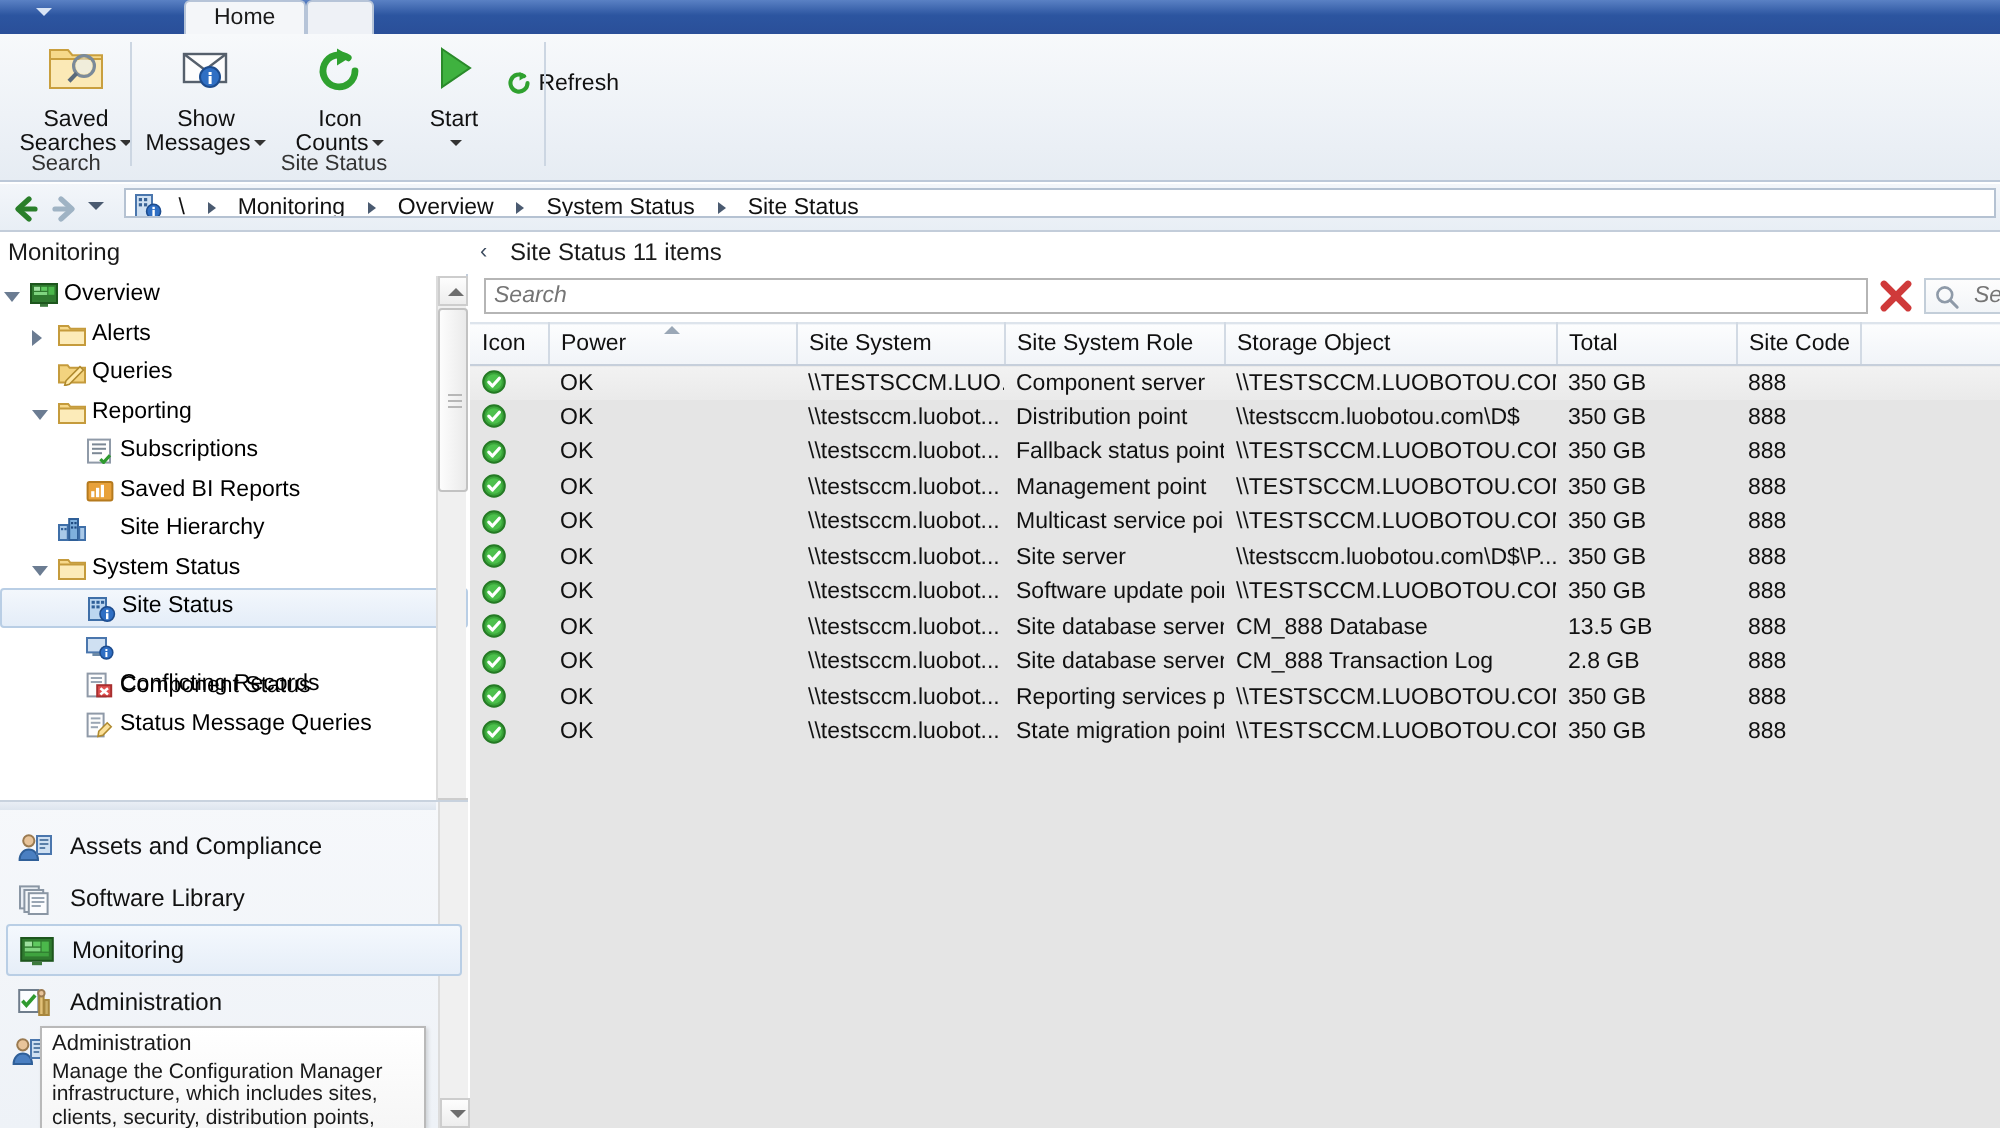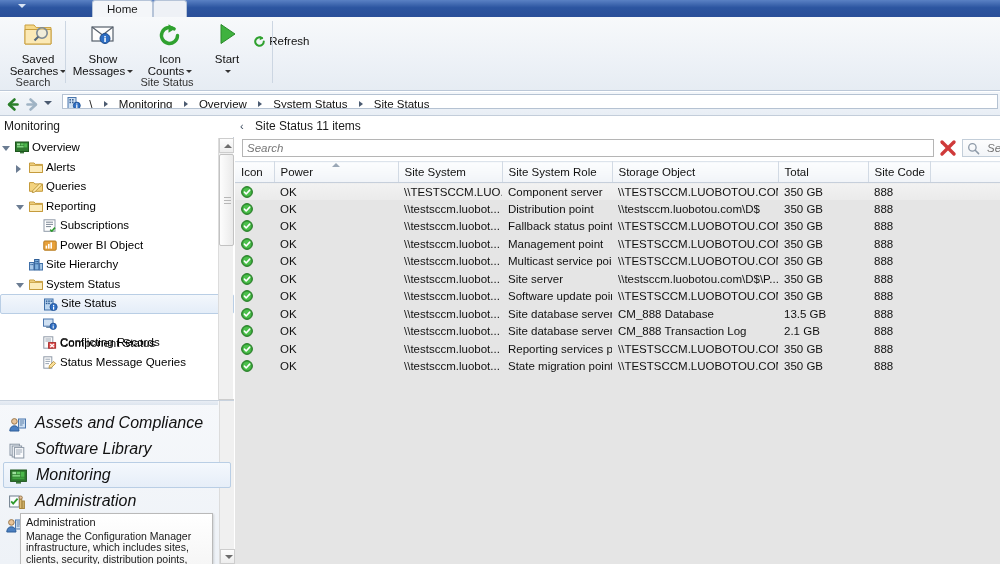--- a/index.html
+++ b/index.html
@@ -211,25 +211,24 @@
     border-top: 1px solid #c8d2de;
   }
   #navpane-splitter {
     position: absolute; top: 0; left: 0; width: 218px; height: 4px;
     background: linear-gradient(to bottom,#e9eef5,#dde5ee);
     cursor: row-resize;
   }
   .navbtn {
     position: absolute; left: 3px; width: 228px; height: 26px;
     line-height: 26px;
-    font-size: 16px;
+    font-size: 12px;
     padding-left: 32px;
     cursor: pointer;
     color: #111;
-    font-style: italic;
   }
   .navbtn.active {
     background: linear-gradient(to bottom,#f4f8fd,#e6eef8);
     border: 1px solid #b9cee5;
     border-radius: 2px;
     line-height: 24px;
   }
   .navbtn .nicon {
     position: absolute; left: 6px; top: 5px; width: 17px; height: 16px;
   }
@@ -509,35 +508,35 @@
           </svg></div>
         <div class="tlabel" style="left: 60px;">Subscriptions</div>
       </div>
       <div class="tnode">
         <div class="ticon" style="left: 43px;"><svg width="14" height="13" viewBox="0 0 14 13">
             <rect x="0.8" y="2" width="12.4" height="9.2" rx="1" fill="#e8a13a" stroke="#b57a1e"></rect>
             <rect x="2.6" y="6.6" width="1.6" height="3" fill="#fff"></rect>
             <rect x="5" y="4.9" width="1.6" height="4.7" fill="#fff"></rect>
             <rect x="7.4" y="3.4" width="1.6" height="6.2" fill="#fff"></rect>
           </svg></div>
-        <div class="tlabel" style="left: 60px;">Power BI Object</div>
+        <div class="tlabel" style="left: 60px;">Saved BI Reports</div>
       </div>
       <div class="tnode">
         <div class="ticon" style="left: 29px;"><svg width="14" height="13" viewBox="0 0 14 13">
             <rect x="0.5" y="4.5" width="4.4" height="7.5" fill="#a9c9e8" stroke="#3f6fa8"></rect>
             <rect x="5.6" y="1.5" width="4.4" height="10.5" fill="#7fb0dd" stroke="#2f5f98"></rect>
             <rect x="10.6" y="5.5" width="3" height="6.5" fill="#a9c9e8" stroke="#3f6fa8"></rect>
             <rect x="1.5" y="6" width="1.1" height="1.1" fill="#2f5f98"></rect>
             <rect x="3.2" y="6" width="1.1" height="1.1" fill="#2f5f98"></rect>
             <rect x="6.5" y="3" width="1.1" height="1.1" fill="#1f4a80"></rect>
             <rect x="8.2" y="3" width="1.1" height="1.1" fill="#1f4a80"></rect>
             <rect x="6.5" y="5.2" width="1.1" height="1.1" fill="#1f4a80"></rect>
             <rect x="8.2" y="5.2" width="1.1" height="1.1" fill="#1f4a80"></rect>
           </svg></div>
-        <div class="tlabel" style="left: 46px;">Site Hierarchy</div>
+        <div class="tlabel" style="left: 60px;">Site Hierarchy</div>
       </div>
       <div class="tnode">
         <div class="twisty open" style="left: 16px;"></div>
         <div class="ticon" style="left: 29px;"><svg width="14" height="13" viewBox="0 0 14 13">
             <path d="M0.5 2h4.6l1.1 1.4H13.5V11.5H0.5z" fill="#f7d98b" stroke="#c59b3c"></path>
             <path d="M0.5 4.3h13V11.5h-13z" fill="#fcebb9" stroke="#c59b3c"></path>
           </svg></div>
         <div class="tlabel" style="left: 46px;">System Status</div>
       </div>
       <div class="tnode selected">
@@ -808,21 +807,21 @@
           <tr class="">
             <td><span class="okicon"><svg width="12" height="12" viewBox="0 0 12 12">
                   <circle cx="6" cy="6" r="5.4" fill="#39a339" stroke="#247a24" stroke-width="1"></circle>
                   <circle cx="6" cy="6" r="3.9" fill="#4cc04c"></circle>
                   <path d="M3.4 6.1l1.8 1.9 3.5-3.9" fill="none" stroke="#fff" stroke-width="1.6" stroke-linecap="round" stroke-linejoin="round"></path>
                 </svg></span></td>
             <td>OK</td>
             <td>\\testsccm.luobot...</td>
             <td>Site database server</td>
             <td>CM_888 Transaction Log</td>
-            <td>2.1 GB</td>
+            <td>2.8 GB</td>
             <td>888</td>
             <td></td>
           </tr>
           <tr class="">
             <td><span class="okicon"><svg width="12" height="12" viewBox="0 0 12 12">
                   <circle cx="6" cy="6" r="5.4" fill="#39a339" stroke="#247a24" stroke-width="1"></circle>
                   <circle cx="6" cy="6" r="3.9" fill="#4cc04c"></circle>
                   <path d="M3.4 6.1l1.8 1.9 3.5-3.9" fill="none" stroke="#fff" stroke-width="1.6" stroke-linecap="round" stroke-linejoin="round"></path>
                 </svg></span></td>
             <td>OK</td>

